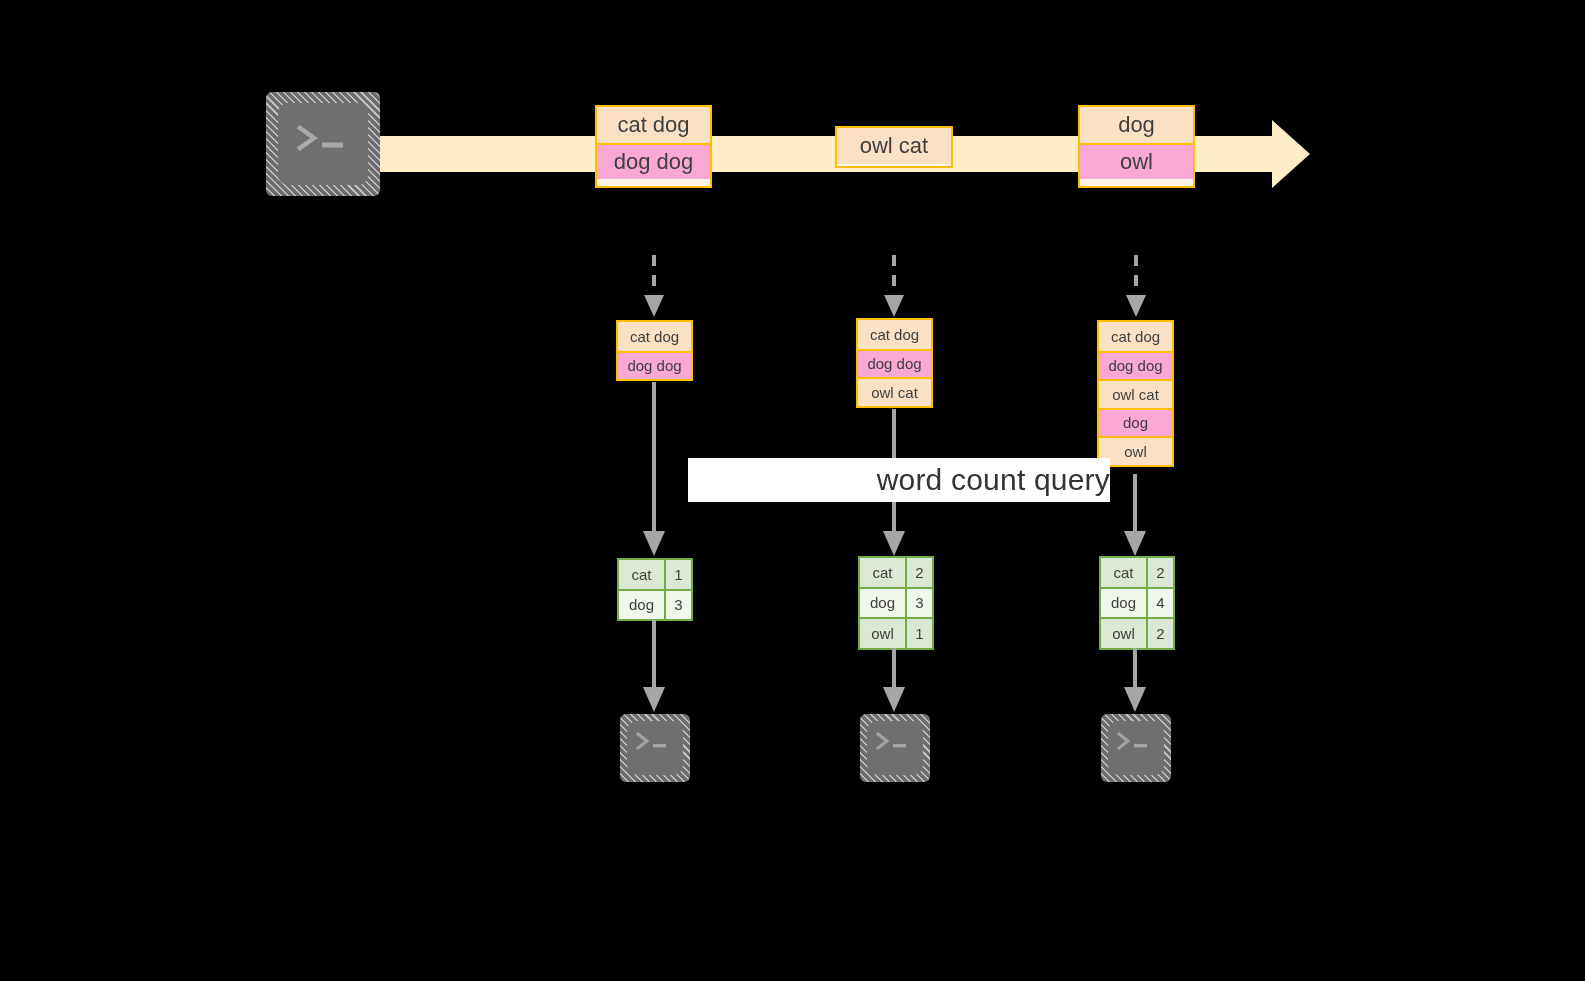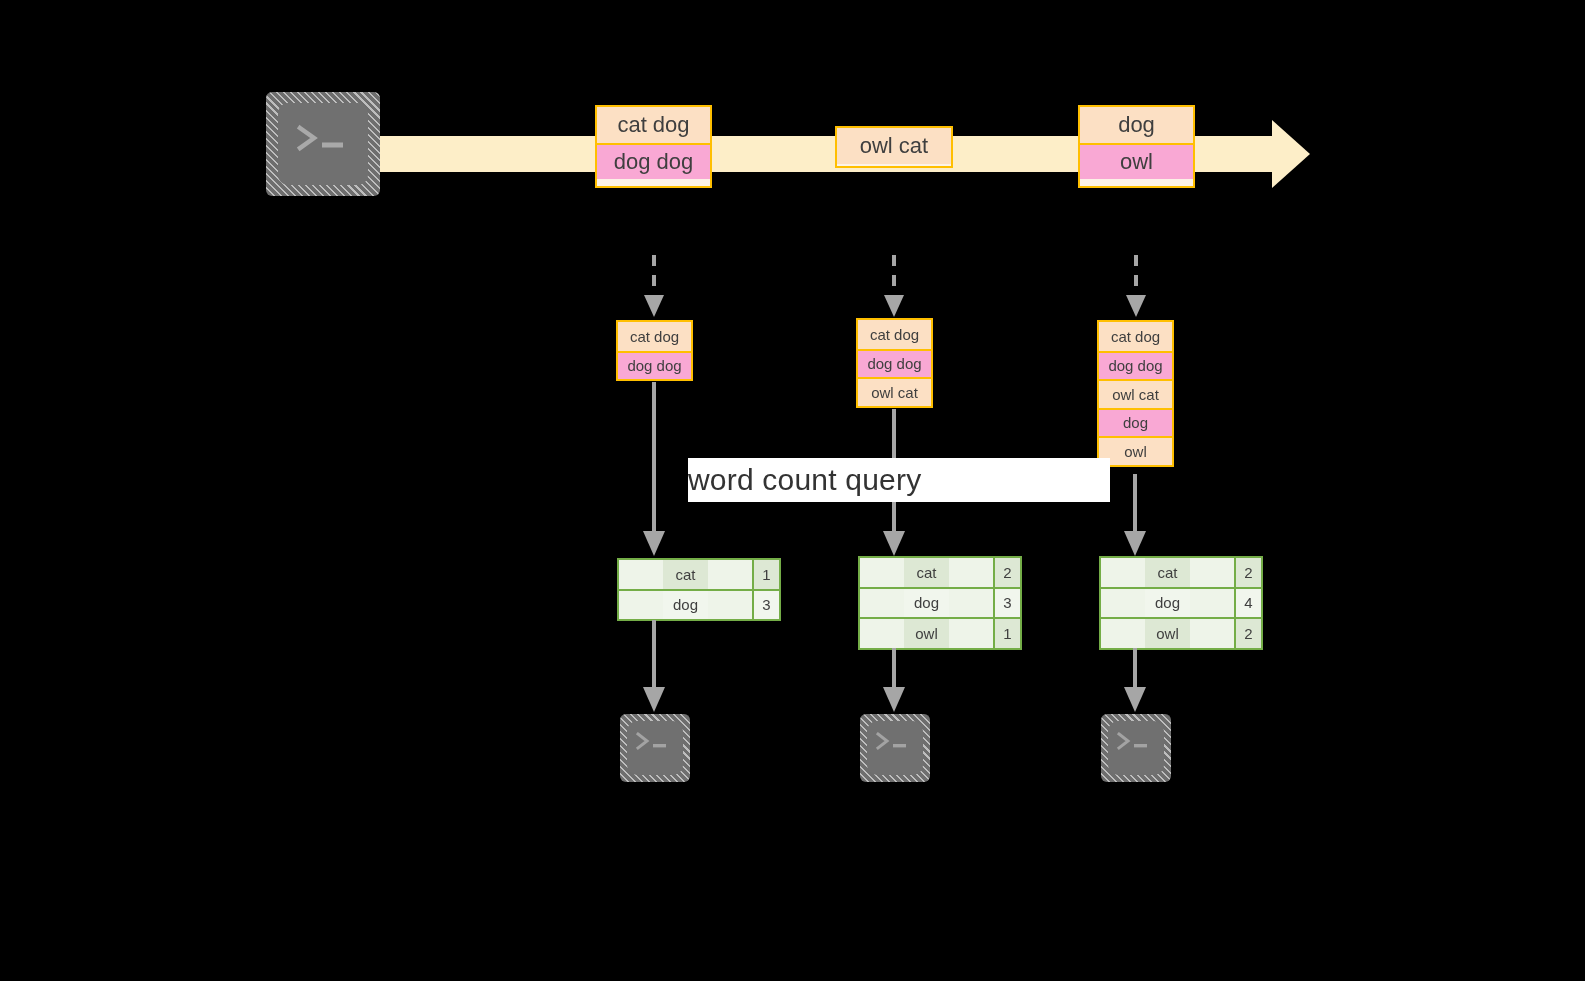--- a/index.html
+++ b/index.html
@@ -36,32 +36,32 @@
   .obox.big .row{height:36px;font-size:22px;}
   
   .obox.small .row{height:28.5px;font-size:15px;}
 
   
   .gtab{position:absolute;box-sizing:border-box;border:2.5px solid #74ad47;
         background:#eef4e9;}
   .gtab .grow{display:flex;box-sizing:border-box;}
   .gtab .grow + .grow{border-top:2.5px solid #74ad47;}
   .gtab .gc{box-sizing:border-box;height:28.5px;display:flex;
-        align-items:center;justify-content:center;font-size:15px;color:#3f3f3f;margin-left:44px;}
+        align-items:center;justify-content:center;font-size:15px;color:#3f3f3f;}
   .gtab .gc.word{width:45px;}
   .gtab .gc.cnt{width:27px;border-left:2.5px solid #74ad47;}
   .gtab .grow.dark .gc{background:#dde8d4;}
   .gtab .grow.light .gc{background:#f1f6ed;}
 
   
   .conn{position:absolute;overflow:visible;}
 
   
   .banner{position:absolute;background:#ffffff;display:flex;
-     align-items:center;justify-content:flex-start;color:#333;
+     align-items:center;justify-content:flex-end;color:#333;
      font-size:30px;letter-spacing:.2px;}
 </style>
 </head>
 <body>
 
 <div class="stage">
 
   <div class="band" style="left:368px;top:136px;width:905px;height:36px;"></div>
   <div class="bandhead" style="left:1272px;top:120px;"></div>
 

